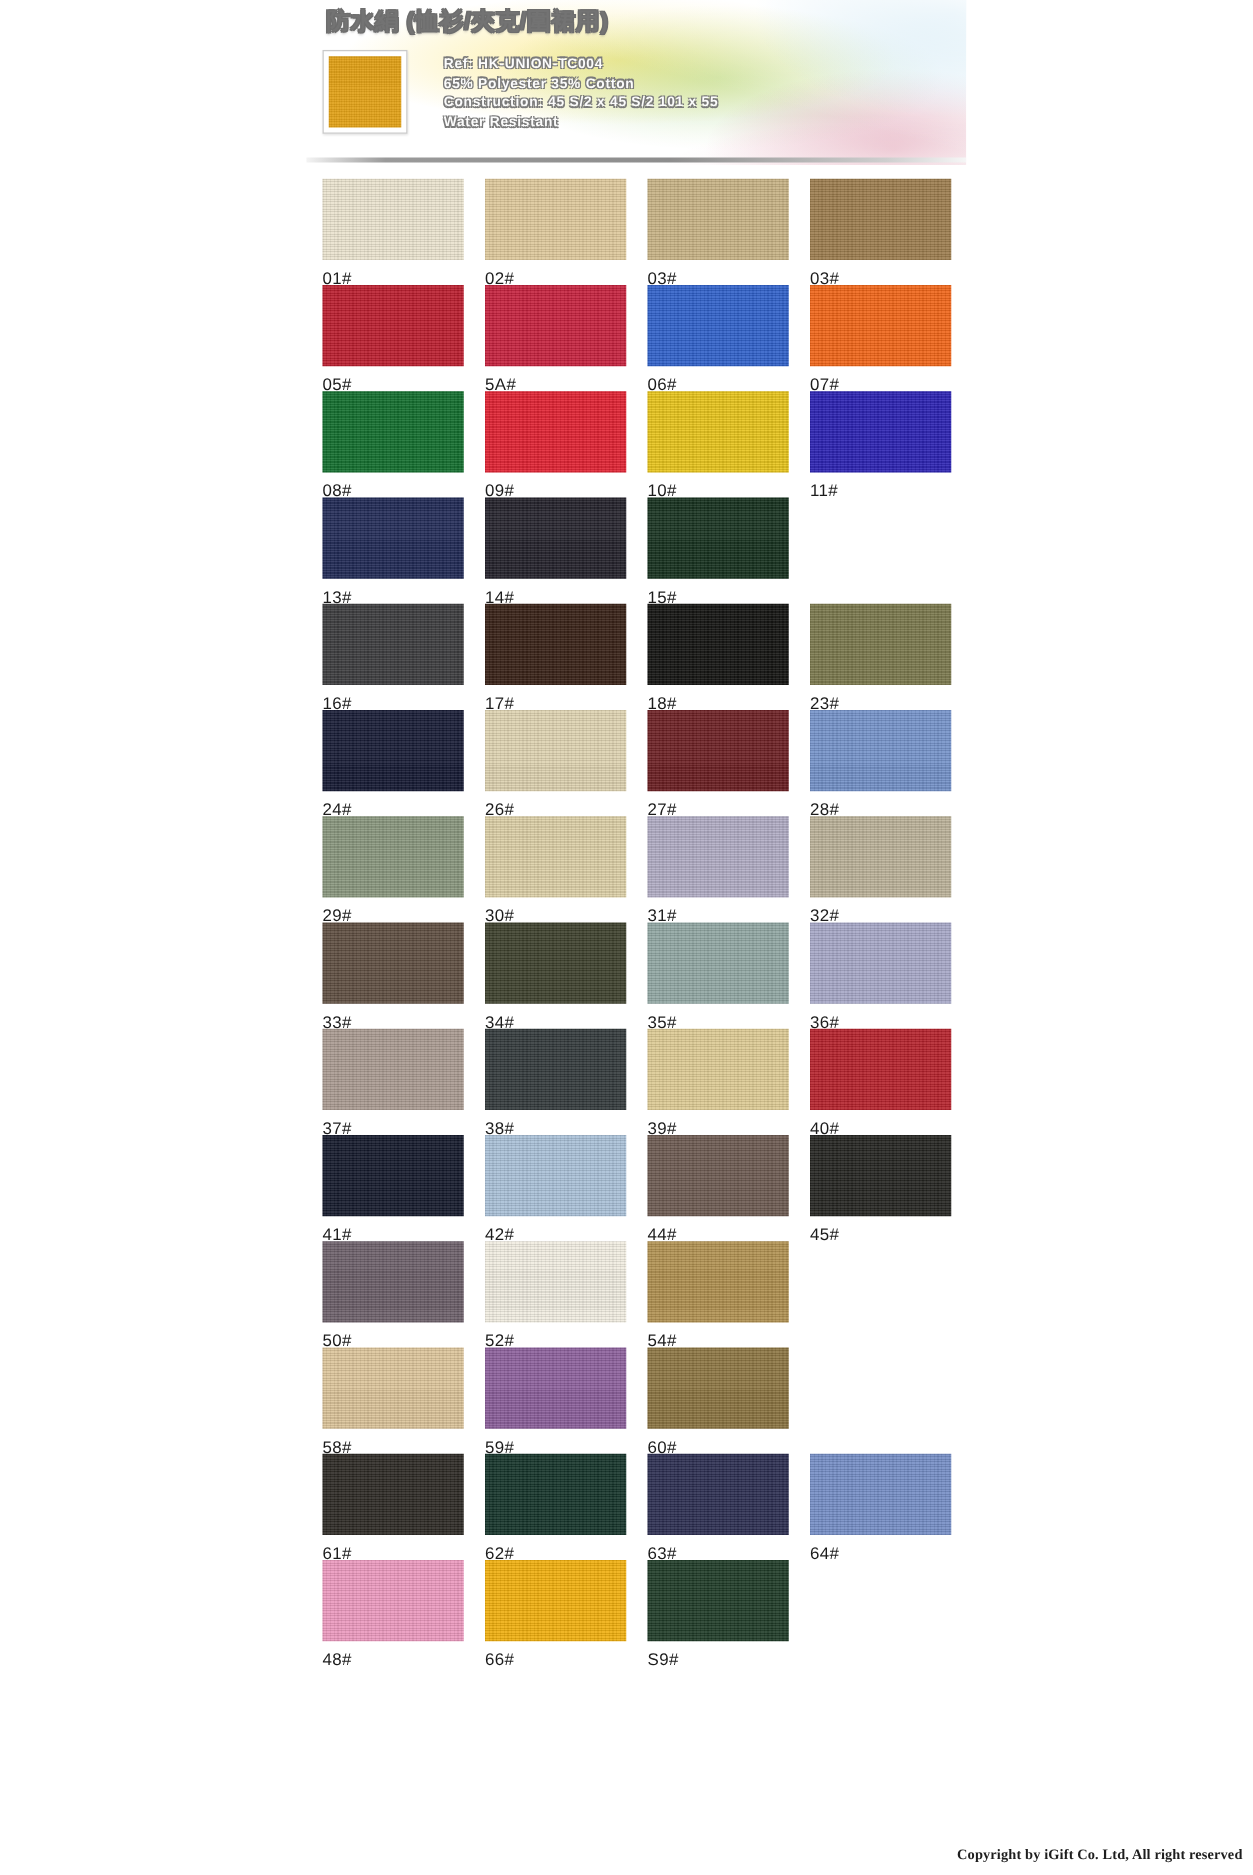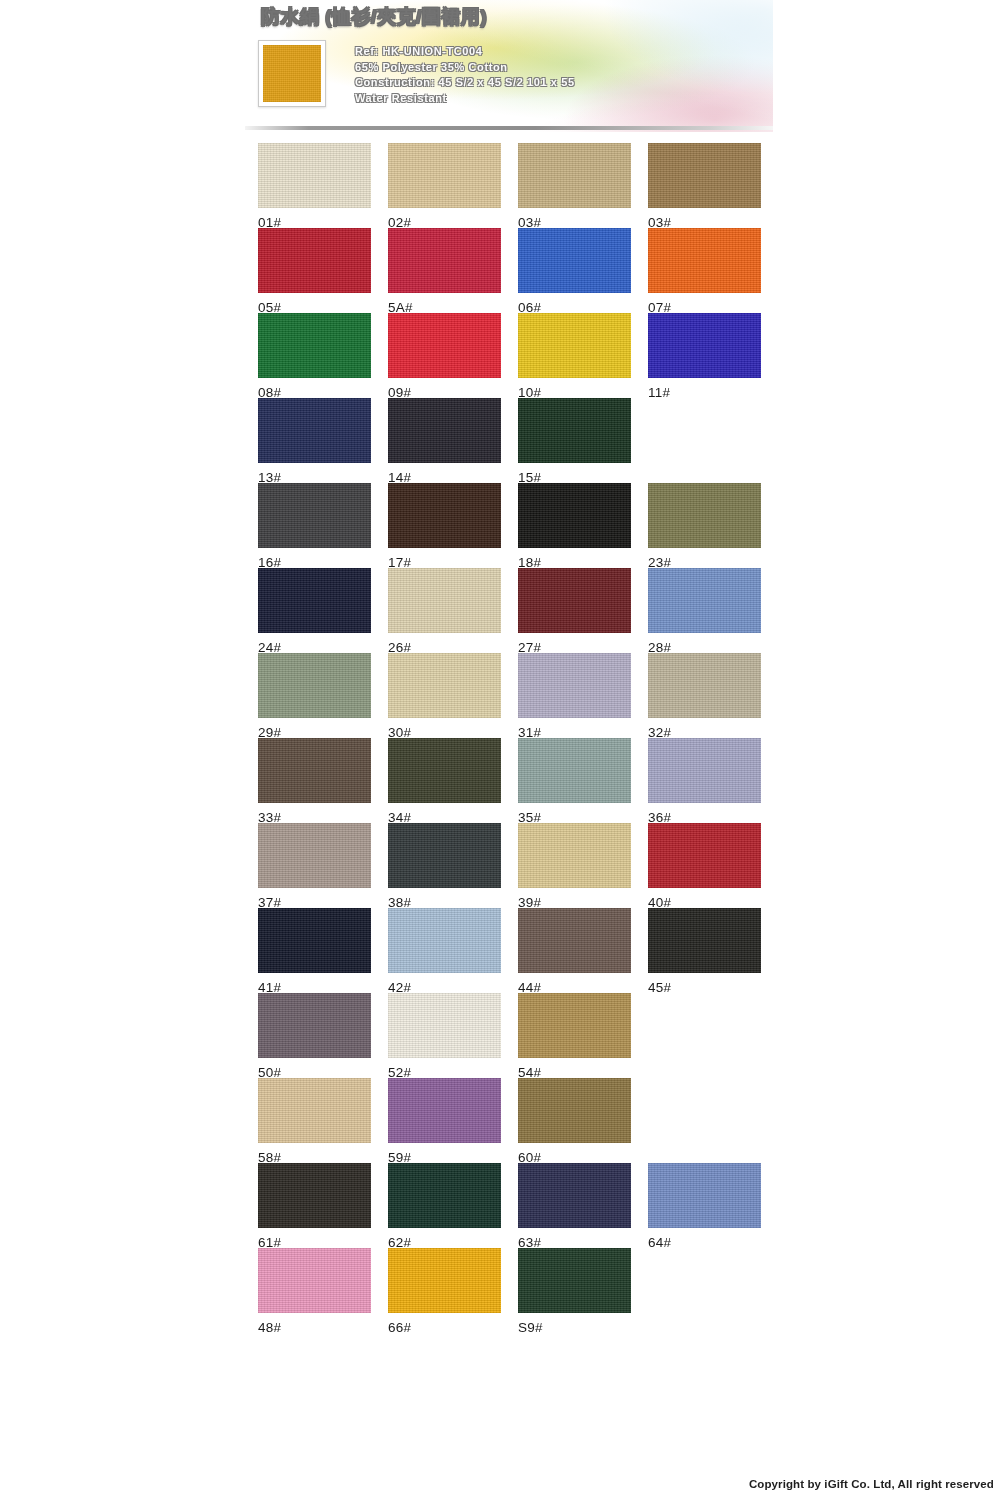--- a/index.html
+++ b/index.html
@@ -170,20 +170,21 @@
 
   
   #footer {
     position: absolute;
     left: 0;
     top: 1474px;
     width: 1002px;
     text-align: right;
     padding-right: 8px;
     box-sizing: border-box;
+    font-family: Liberation Serif, serif;
   }
   #copyright {
     font-size: 11.5px;
     font-weight: bold;
     color: #1e1e1e;
     letter-spacing: 0.1px;
   }
 </style>
 </head>
 <body>

